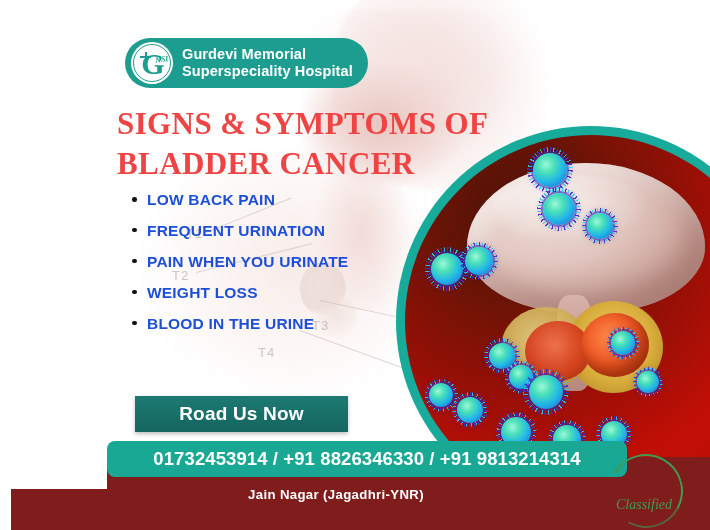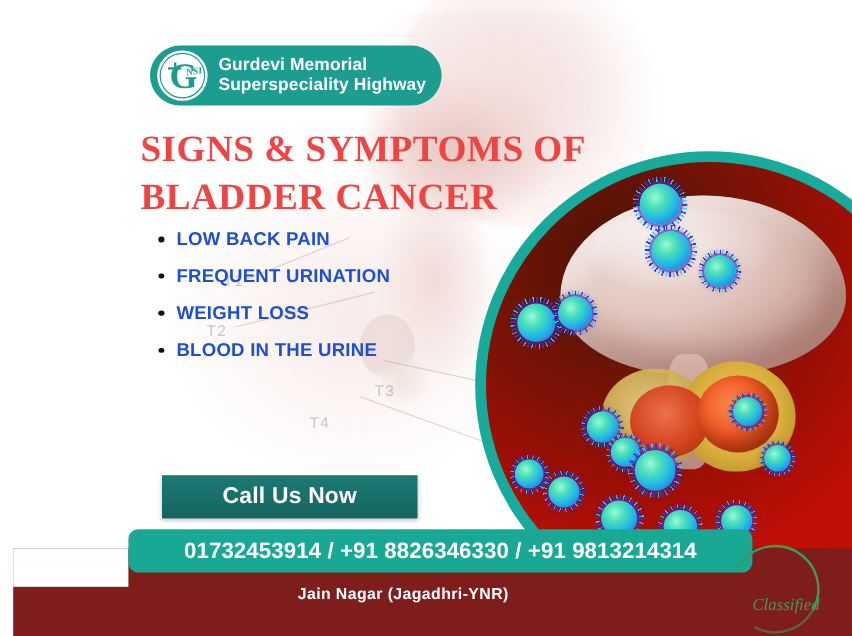--- a/index.html
+++ b/index.html
@@ -386,21 +386,21 @@
     font-family: "Liberation Serif", serif;
     font-size: 28px;
     font-weight: 700;
     color: #2f6fb5;
     letter-spacing: 0.5px;
   }
   .ad-sub {
     position: absolute;
     left: 0; top: 45px;
     width: 78px;
-    text-align: right;
+    text-align: center;
     font-family: "Liberation Serif", serif;
     font-style: italic;
     font-size: 14px;
     color: #3f9b52;
   }
 </style>
 </head>
 <body>
 
 <div id="poster">
@@ -456,52 +456,53 @@
       <div class="logo-ring"></div>
       <span class="logo-g">G</span>
       <span class="logo-cross">
         <i class="v"></i>
           <i class="h"></i>
       </span>
       <span class="logo-nsi">NSI</span>
     </div>
     <div class="logo-text">
       <div>Gurdevi Memorial</div>
-      <div>Superspeciality Highway</div>
+      <div>Superspeciality Hospital</div>
     </div>
   </div>
 
   <div class="headline">
     <div>SIGNS &amp; SYMPTOMS OF</div>
     <div>BLADDER CANCER</div>
   </div>
 
   <ul class="symptoms">
     <li>
       <span class="dot"></span>
       <span>LOW BACK PAIN</span>
     </li>
     <li>
       <span class="dot"></span>
       <span>FREQUENT URINATION</span>
     </li>
     <li>
       <span class="dot"></span>
+      <span>PAIN WHEN YOU URINATE</span>
     </li>
     <li>
       <span class="dot"></span>
       <span>WEIGHT LOSS</span>
     </li>
     <li>
       <span class="dot"></span>
       <span>BLOOD IN THE URINE</span>
     </li>
   </ul>
 
-  <button class="cta">Call Us Now</button>
+  <button class="cta">Road Us Now</button>
 
   <div class="footer">
     <div class="footer-notch"></div>
     <div class="phone-strip">01732453914 / +91 8826346330  /  +91 9813214314</div>
     <div class="address">
       <div>Jain Nagar (Jagadhri-YNR)</div>
     </div>
   </div>
 
   <div class="ad-mark">

